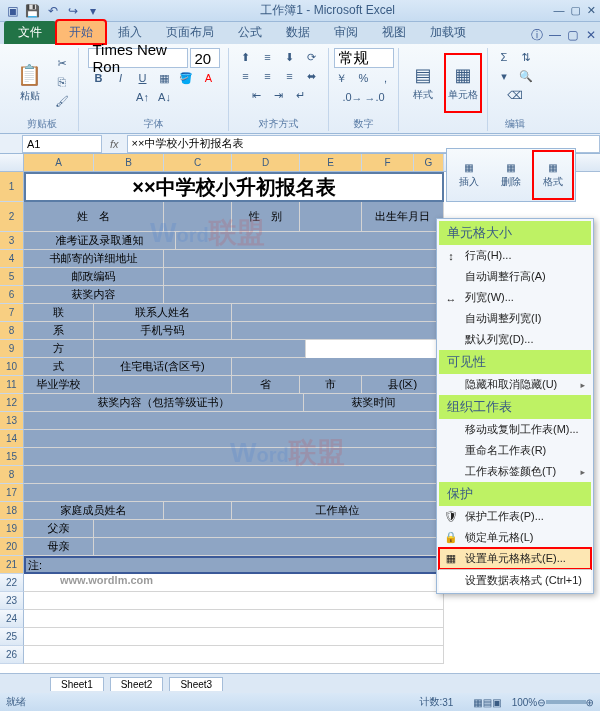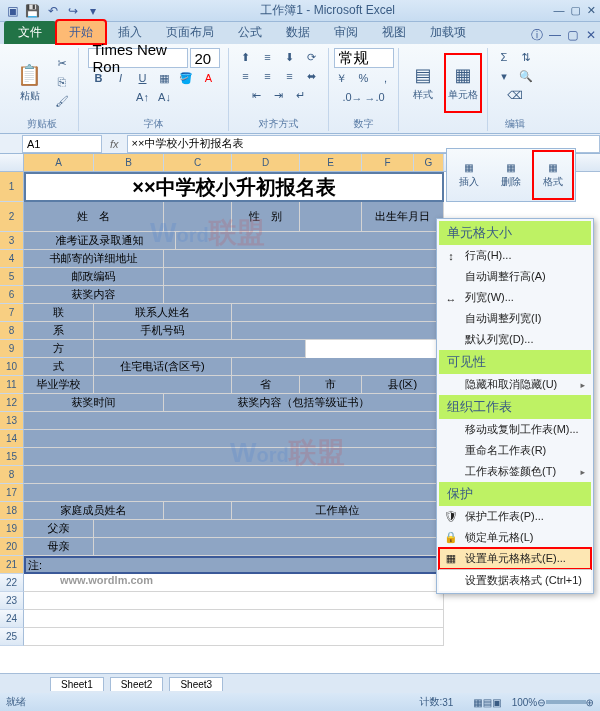--- a/index.html
+++ b/index.html
@@ -295,22 +295,22 @@
       <div class="row ">
     <div class="rowhead sel">11</div>
         <div class="cell sel-fill" style="width:70px">毕业学校</div>
         <div class="cell sel-fill" style="width:138px"></div>
         <div class="cell sel-fill" style="width:68px">省</div>
         <div class="cell sel-fill" style="width:62px">市</div>
         <div class="cell sel-fill" style="width:82px">县(区)</div>
       </div>
       <div class="row ">
     <div class="rowhead sel">12</div>
+        <div class="cell sel-fill" style="width:280px">获奖内容（包括等级证书）</div>
         <div class="cell sel-fill" style="width:140px">获奖时间</div>
-        <div class="cell sel-fill" style="width:280px">获奖内容（包括等级证书）</div>
       </div>
       <div class="row ">
     <div class="rowhead sel">13</div>
         <div class="cell sel-fill" style="width:420px"></div>
       </div>
       <div class="row ">
     <div class="rowhead sel">14</div>
         <div class="cell sel-fill" style="width:420px"></div>
       </div>
       <div class="row ">
@@ -352,20 +352,24 @@
       <div class="row ">
     <div class="rowhead ">23</div>
         <div class="cell " style="width:420px"></div>
       </div>
       <div class="row ">
     <div class="rowhead ">24</div>
         <div class="cell " style="width:420px"></div>
       </div>
       <div class="row ">
     <div class="rowhead ">25</div>
+        <div class="cell " style="width:420px"></div>
+      </div>
+      <div class="row ">
+    <div class="rowhead ">26</div>
         <div class="cell " style="width:420px"></div>
       </div>
     </div>
 
   <div class="watermark" style="top:60px;left:150px">
     <span class="wm-b">W</span><span class="wm-b" style="font-size:20px">ord</span><span class="wm-r">联盟</span>
   </div>
   <div class="watermark" style="top:280px;left:230px">
     <span class="wm-b">W</span><span class="wm-b" style="font-size:20px">ord</span><span class="wm-r">联盟</span>
   </div>

